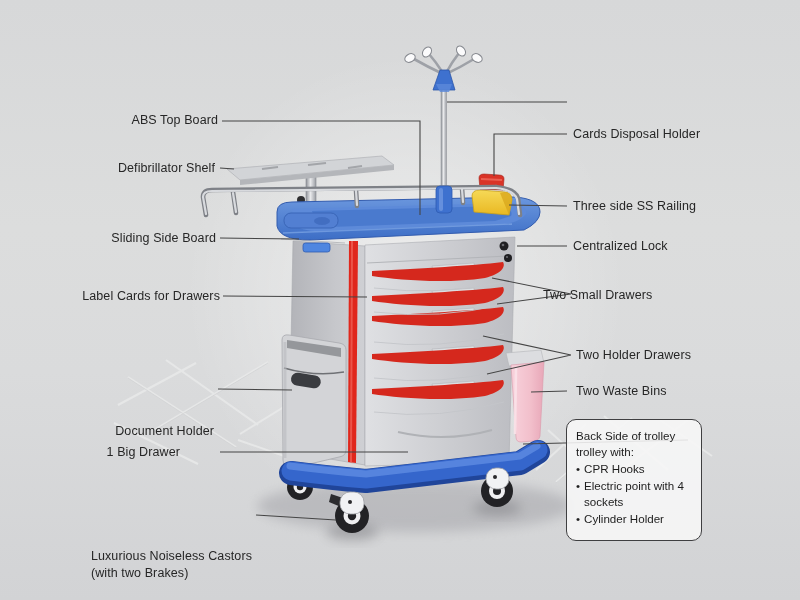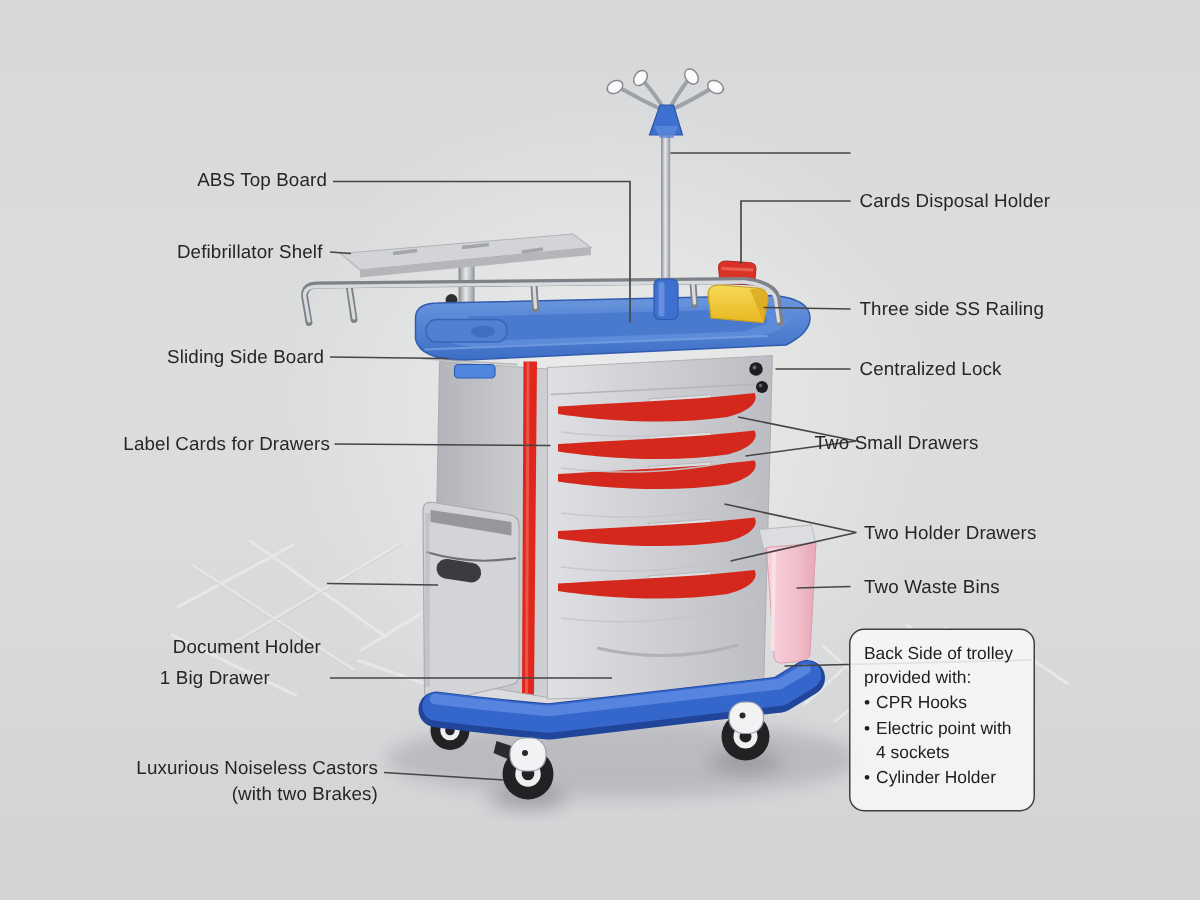--- a/index.html
+++ b/index.html
@@ -6,23 +6,23 @@
   .stage{
     position:relative;width:800px;height:600px;overflow:hidden;
     background:linear-gradient(180deg,#d7d8d9 0%,#dcdddd 38%,#dadbdc 62%,#d2d3d5 100%);
     font-family:"Liberation Sans",sans-serif;
   }
   .stage svg{position:absolute;left:0;top:0;}
   .lbl{
     position:absolute;font-size:12.5px;line-height:14px;color:#262626;
     white-space:nowrap;letter-spacing:.1px;
   }
-  .lbl.two{text-align:right;white-space:nowrap;line-height:16.5px;}
+  .lbl.two{white-space:nowrap;line-height:16.5px;margin-top:44px;}
   .infobox{
-    position:absolute;left:566px;top:419px;width:124px;min-height:122px;
+    position:absolute;left:566px;top:419px;width:136px;min-height:122px;
     box-sizing:border-box;padding:8px 7px 9px 9px;
     border:1.5px solid #3f3f41;border-radius:10px;
     background:rgba(247,247,247,0.88);
     font-size:11.6px;line-height:1.38;color:#1d1d1d;
   }
   .ib-title div{white-space:nowrap;}
   .ib-item{display:flex;gap:4px;margin-top:1px;}
   .ib-item .blt{flex:0 0 auto;}
 </style>
 </head>
@@ -289,21 +289,21 @@
 <div class="lbl" style="left:573px;top:127px;">Cards Disposal Holder</div>
 <div class="lbl" style="left:573px;top:199px;">Three side SS Railing</div>
 <div class="lbl" style="left:573px;top:239px;">Centralized Lock</div>
 <div class="lbl" style="left:543px;top:288px;">Two Small Drawers</div>
 <div class="lbl" style="left:576px;top:348px;">Two Holder Drawers</div>
 <div class="lbl" style="left:576px;top:384px;">Two Waste Bins</div>
 
 <div class="infobox">
   <div class="ib-title">
     <div>Back Side of trolley</div>
-    <div>provided with:</div>
+    <div>trolley with:</div>
   </div>
   <div class="ib-item">
     <span class="blt">•</span>
     <span>CPR Hooks</span>
   </div>
   <div class="ib-item">
     <span class="blt">•</span>
     <span>Electric point with 4 sockets</span>
   </div>
   <div class="ib-item">

